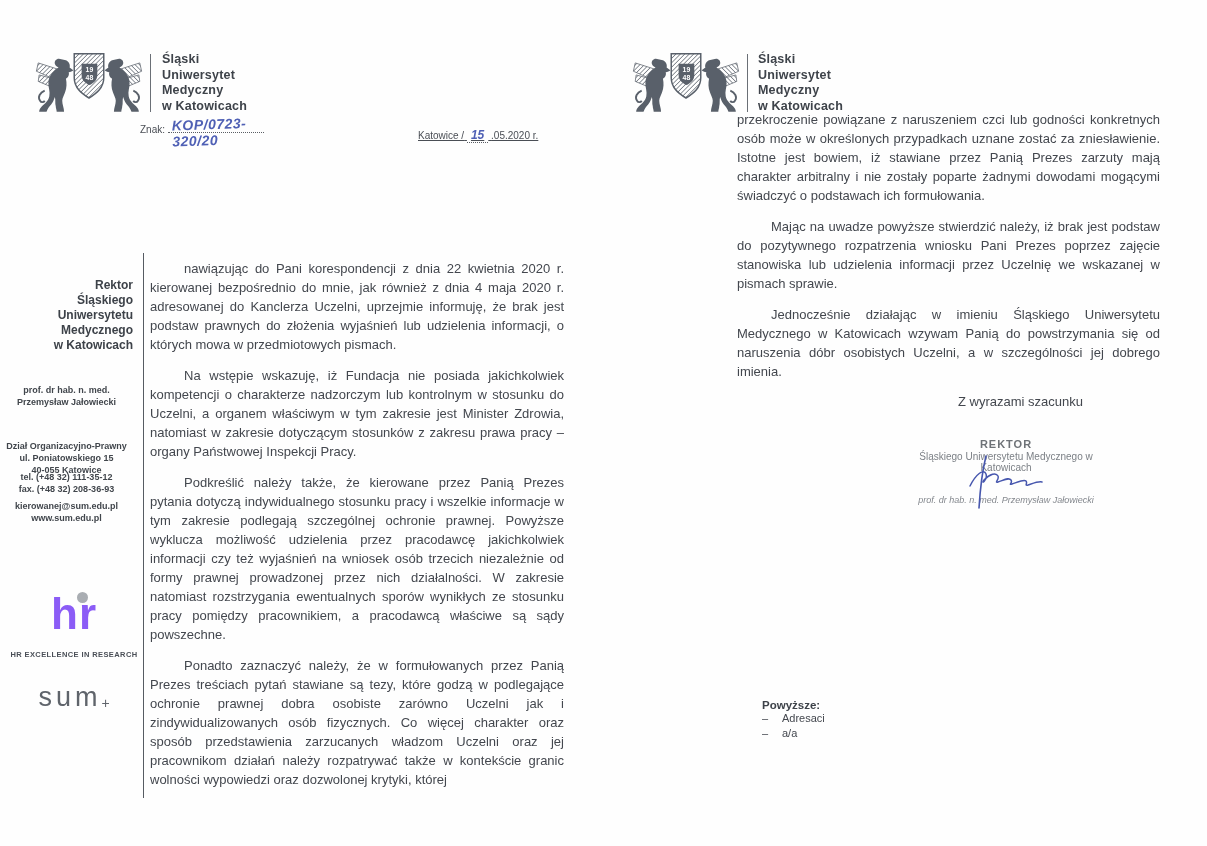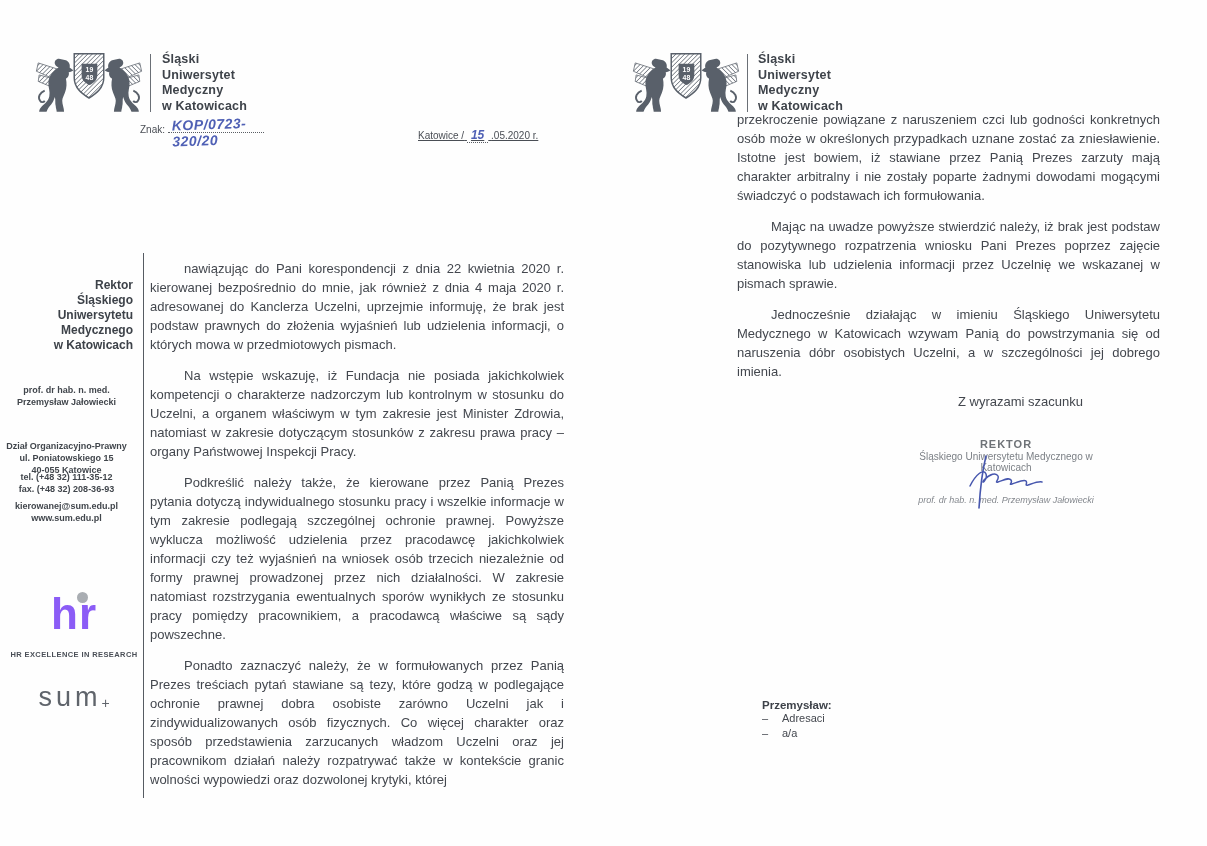--- a/index.html
+++ b/index.html
@@ -175,21 +175,21 @@
     <div class="stamp-title">REKTOR</div>
     <div class="stamp-sub">Śląskiego Uniwersytetu Medycznego w Katowicach</div>
     <div class="stamp-signer">prof. dr hab. n. med. Przemysław Jałowiecki</div>
     <svg class="sig-svg" viewBox="0 0 116 64">
       <path d="M34 6 C30 22 28 42 27 58" fill="none" stroke="#4757ae" stroke-width="1.6" stroke-linecap="round"></path>
       <path d="M18 36 C24 24 32 18 34 24 C36 30 28 35 32 30 C38 24 44 22 46 26 C47.5 29.5 42 33 46 32 C52 30 57 27 59 30 C61 33 56 35 60 34 C66 32 72 29 74 31 C76 33 72 36 76 35 C82 33 87 31 90 32" fill="none" stroke="#4757ae" stroke-width="1.5" stroke-linecap="round"></path>
     </svg>
   </div>
 
   <div class="abs" style="left:162px;top:699px;">
-    <div class="dist-title">Przemysław:</div>
+    <div class="dist-title">Powyższe:</div>
     <div class="dist-item">
       <span class="dist-dash">–</span>
       <span>Adresaci</span>
     </div>
     <div class="dist-item">
       <span class="dist-dash">–</span>
       <span>a/a</span>
     </div>
   </div>
 </div>

